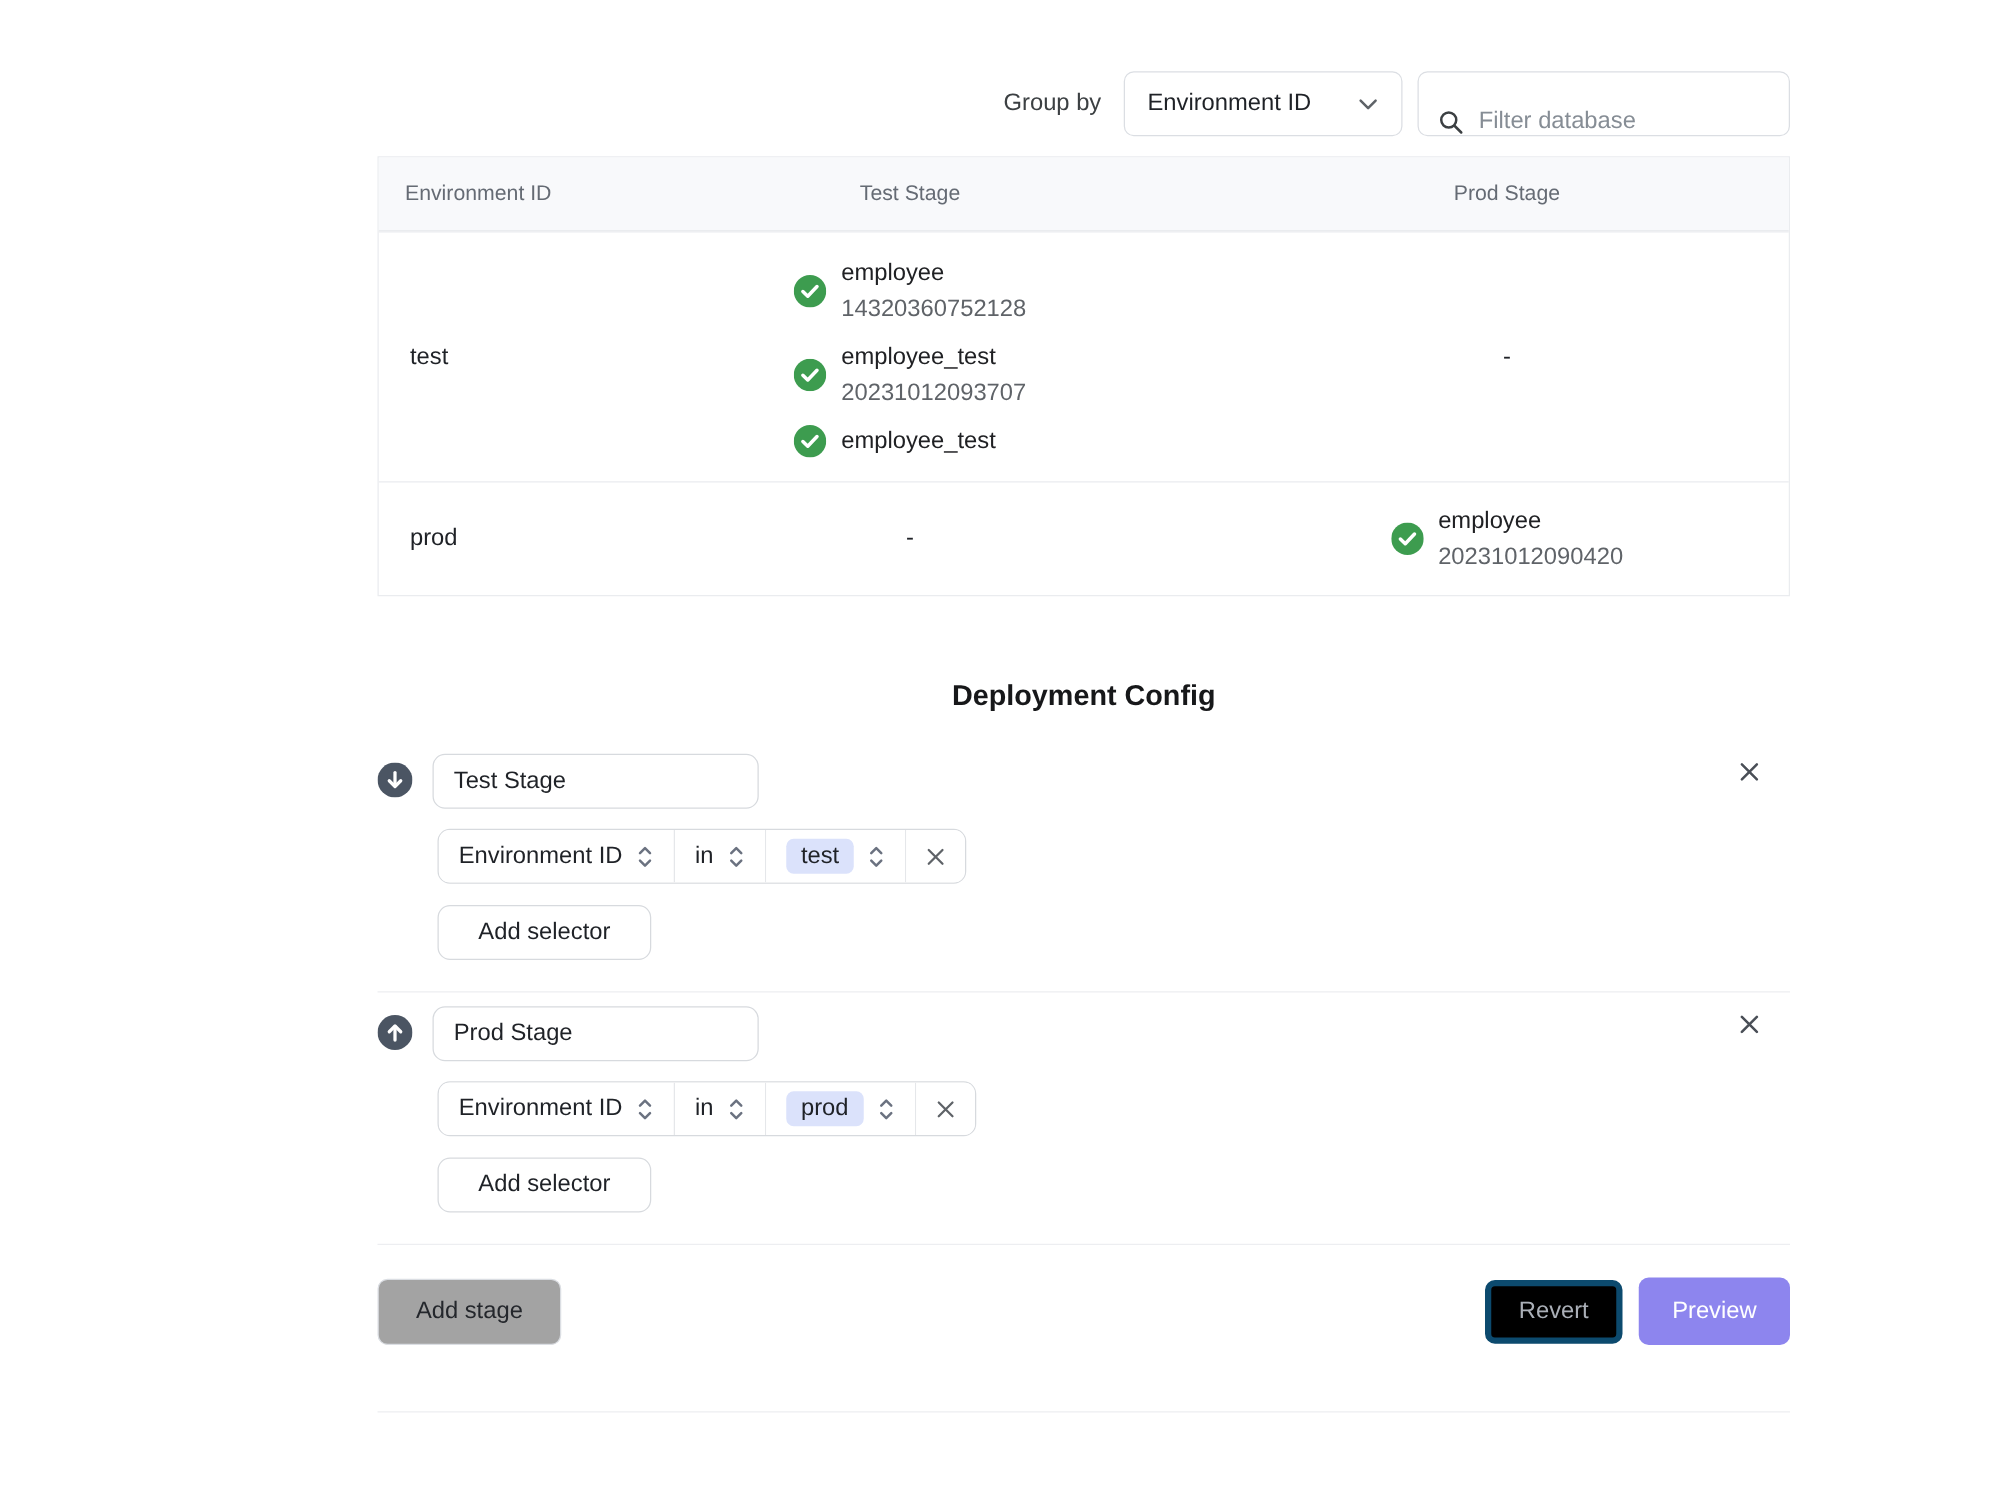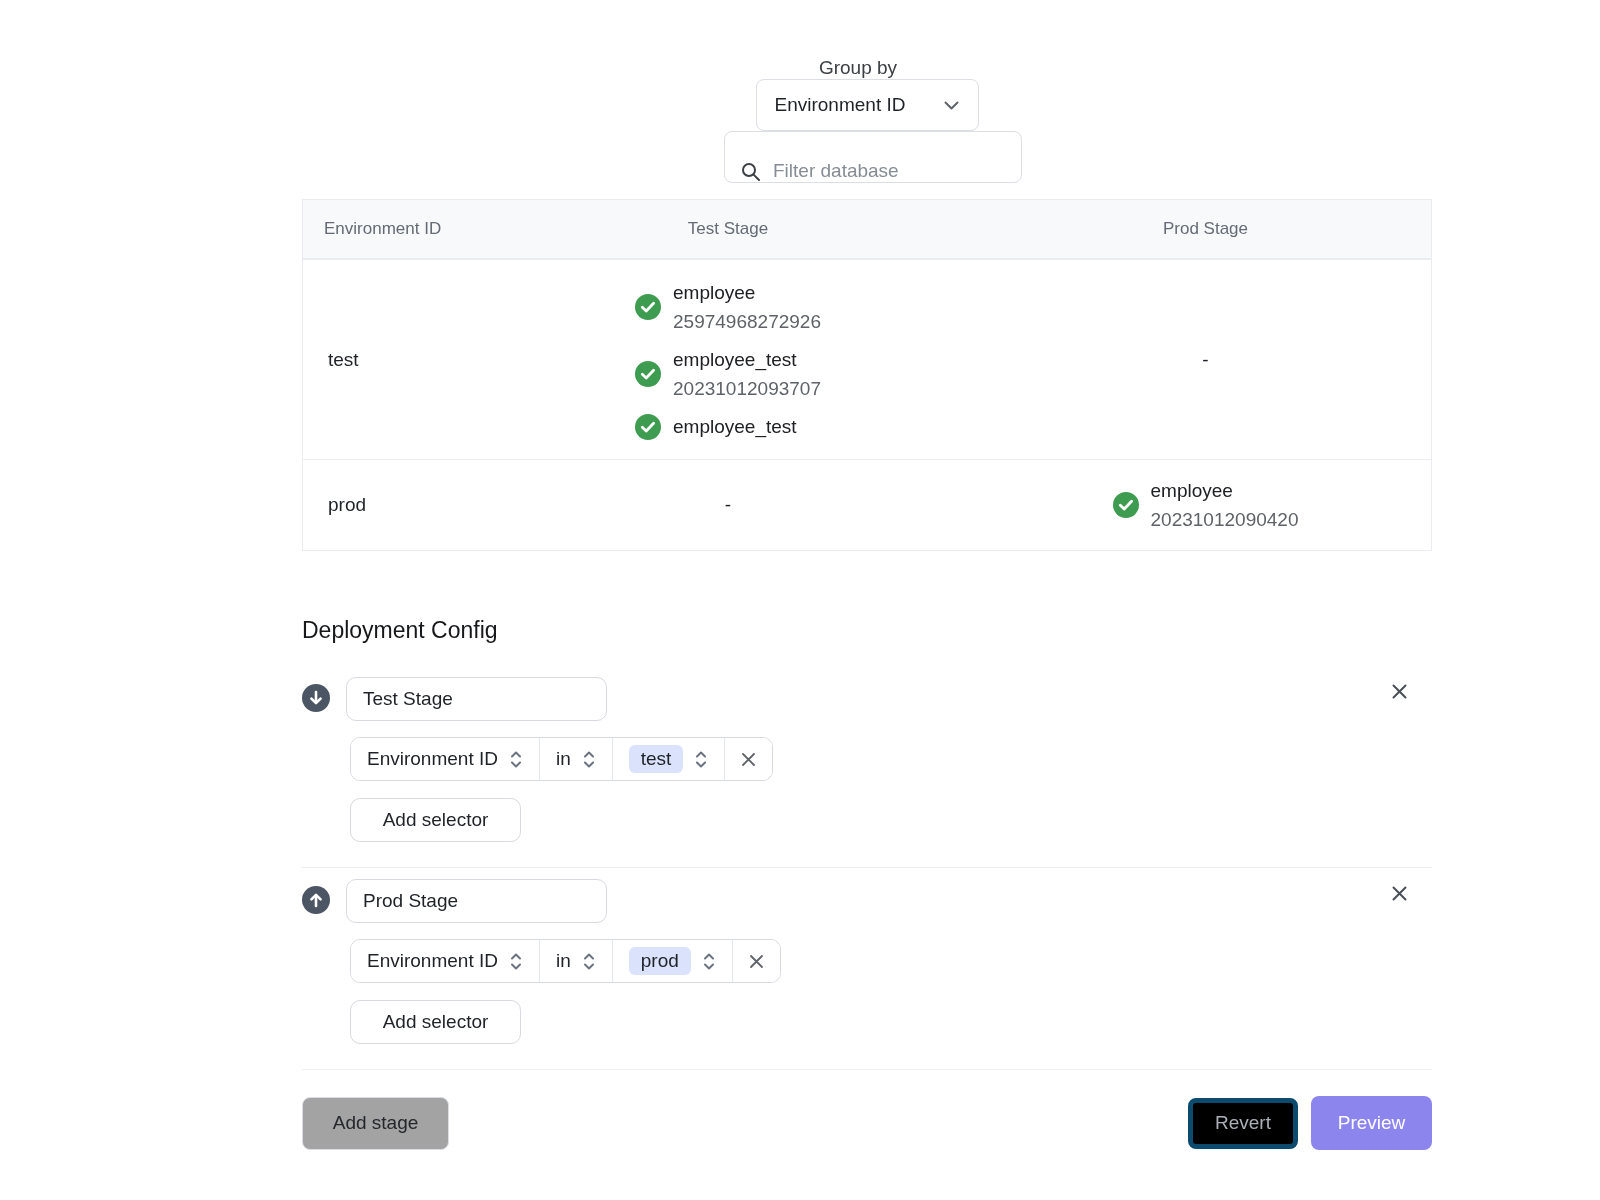--- a/index.html
+++ b/index.html
@@ -8,21 +8,21 @@
     width:1600px; height:1200px;
     font-family:"Liberation Sans", sans-serif;
     color:#1f2227;
     overflow:hidden;
   }
   .content { margin-left:302px; width:1130px; padding-top:22px; position:relative; }
 
   .page-title { font-size:24px; font-weight:700; color:#17181a; letter-spacing:.1px; }
 
   
-  .toolbar { margin-top:35px; display:flex; justify-content:flex-end; align-items:center;flex-direction:column; }
+  .toolbar { margin-top:35px; display:flex; justify-content:flex-end; align-items:center; }
   .groupby-label { font-size:19px; color:#3c4043; margin-right:18px; }
   .groupby-select {
     width:223px; height:52px; border:1px solid #dbdee3; border-radius:8px;
     display:flex; align-items:center; justify-content:space-between;
     padding:0 18px; background:#fff; cursor:pointer;
   }
   .groupby-select .val { font-size:19px; color:#1f2227; }
   .search-box {
     margin-left:12px; width:298px; height:52px; border:1px solid #dbdee3; border-radius:8px;
     display:flex; align-items:flex-end; padding:0 15px; gap:12px; background:#fff;
@@ -47,21 +47,21 @@
   .env-name { font-size:19px; color:#1f2227; padding-left:25px; }
   .dash { font-size:19px; color:#1f2227; }
   .dbgroup { width:max-content; margin:0 auto; display:flex; flex-direction:column; gap:9px; padding:16px 0; }
   .dbentry { display:flex; align-items:center; gap:12px; }
   .dbtext { text-align:left; }
   .db-name { font-size:19px; color:#202124; line-height:29px; }
   .db-ts { font-size:19px; color:#5f6368; line-height:29px; }
   .db-ts:empty { display:none; }
 
   
-  .section-title { margin-top:66px; font-size:23px; font-weight:400; color:#17181a; }
+  .section-title { margin-top:66px; font-size:23px; font-weight:700; color:#17181a;text-align:center; }
   .stage { margin-top:33px; }
   .stage2 { margin-top:11px; }
   .stage-head { display:flex; align-items:flex-start; }
   .dir-icon { margin-top:7px; line-height:0; }
   .stage-name {
     margin-left:16px; width:261px; height:44px; border:1px solid #d7dade; border-radius:10px;
     padding:0 16px; font-size:19px; color:#1f2227; font-family:"Liberation Sans", sans-serif;
     outline:none; background:#fff;
   }
   .stage-close {
@@ -143,21 +143,21 @@
         <div class="dbgroup">
           <div class="dbentry">
             <span style="line-height:0;">
               <svg width="26" height="26" viewBox="0 0 26 26">
                   <circle cx="13" cy="13" r="13" fill="#3d9c4f"></circle>
                   <path d="M7.3 13.2 L11.2 17 L18.6 9.2" fill="none" stroke="#fff" stroke-width="2.8" stroke-linecap="round" stroke-linejoin="round"></path>
                 </svg>
             </span>
             <span class="dbtext">
               <div class="db-name">employee</div>
-              <div class="db-ts">25974968272926</div>
+              <div class="db-ts">14320360752128</div>
             </span>
           </div>
           <div class="dbentry">
             <span style="line-height:0;">
               <svg width="26" height="26" viewBox="0 0 26 26">
                   <circle cx="13" cy="13" r="13" fill="#3d9c4f"></circle>
                   <path d="M7.3 13.2 L11.2 17 L18.6 9.2" fill="none" stroke="#fff" stroke-width="2.8" stroke-linecap="round" stroke-linejoin="round"></path>
                 </svg>
             </span>
             <span class="dbtext">

